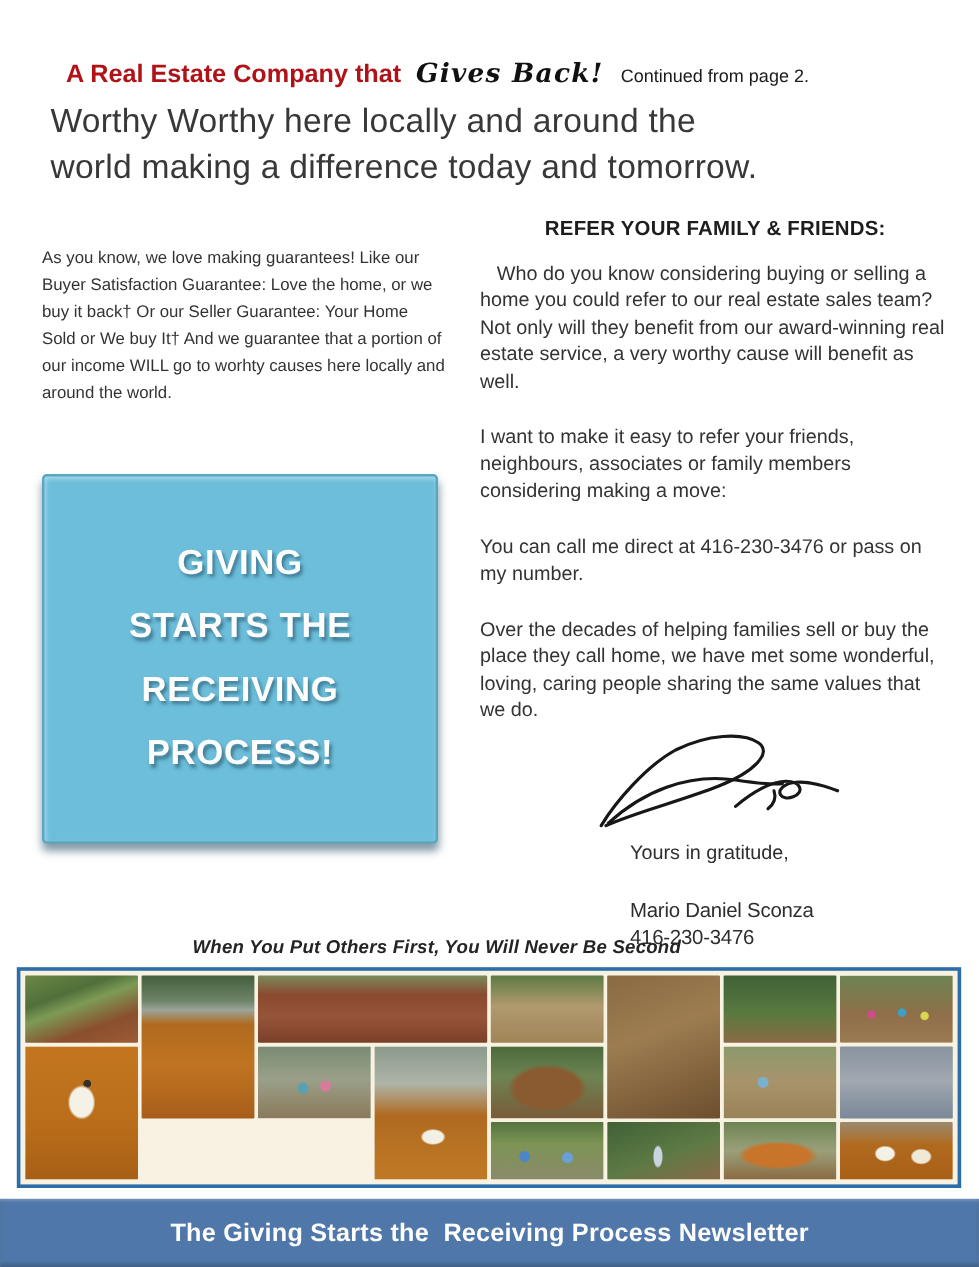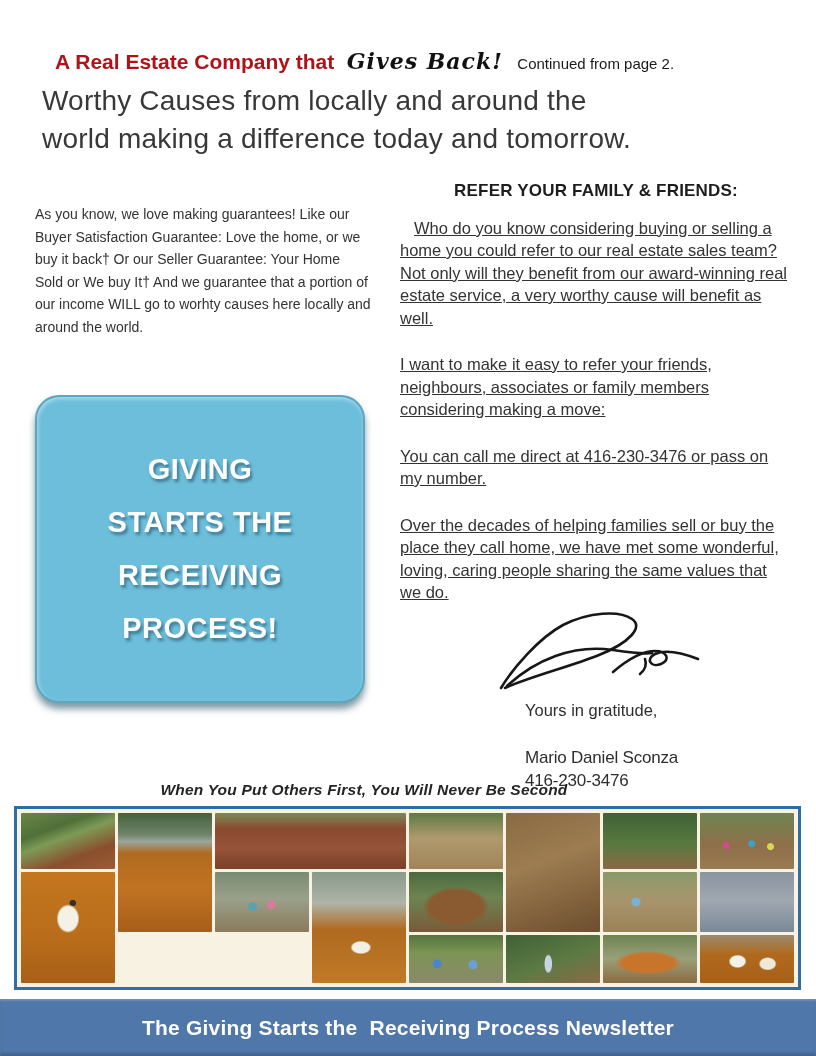--- a/index.html
+++ b/index.html
@@ -11,26 +11,26 @@
   .hdr{position:absolute;top:48px;left:55px;width:720px;white-space:nowrap;}
   .hdr .red{color:#b01217;font-weight:bold;font-size:21px;}
   .hdr .script{font-family:"DejaVu Serif",serif;font-style:italic;font-weight:600;font-size:22px;color:#111;margin-left:8px;letter-spacing:1px;}
   .hdr .cont{font-weight:normal;font-size:15px;color:#1a1a1a;margin-left:10px;}
   
   .title{position:absolute;top:82px;left:42px;width:740px;font-size:28px;line-height:38px;color:#383838;font-weight:400;letter-spacing:.2px;}
   
   .col-left{position:absolute;top:203px;left:35px;width:336px;font-size:14px;line-height:22.5px;color:#333;}
   .col-right{position:absolute;top:180px;left:400px;width:392px;font-size:16.5px;line-height:22.5px;color:#333;}
   .refer-head{font-weight:bold;font-size:17px;color:#1d1d1d;text-align:center;margin:0 0 14px 0;letter-spacing:.2px;}
-  .col-right p{margin:0 0 24px 0;text-decoration:underline;}
+  .col-right p{margin:0 0 24px 0;}
   .col-right p.indent{text-indent:14px;}
   
   .gbox{
     position:absolute;top:395px;left:35px;width:330px;height:308px;background:#6cbedb;
-    border-radius:24px;border:2px solid rgba(70,140,165,.45);box-sizing:border-box;
+    border-radius:4px;border:2px solid rgba(70,140,165,.45);box-sizing:border-box;
     box-shadow:0 6px 7px rgba(25,70,90,.55), inset 1px 2px 4px rgba(255,255,255,.45);
     display:flex;flex-direction:column;align-items:center;justify-content:center;
   }
   .gbox .gl{
     color:#fdfdfd;font-weight:bold;font-size:29px;line-height:53px;letter-spacing:.5px;
     text-shadow:2px 3px 3px rgba(40,85,105,.65);
   }
   
   .sigwrap{margin:2px 0 0 95px;}
   .closing{margin:2px 0 0 125px;font-size:16.5px;color:#2e2e2e;}
@@ -105,21 +105,21 @@
 
 <div id="page">
 
   <div class="hdr">
     <span class="red">A Real Estate Company that</span>
     <span class="script">Gives Back!</span>
     <span class="cont">Continued from page 2.</span>
   </div>
 
   <div class="title">
-    <div>Worthy Causes from locally and around the</div>
+    <div>Worthy Worthy here locally and around the</div>
     <div>world making a difference today and tomorrow.</div>
   </div>
 
   <div class="col-left">
     <p style="margin:0">As you know, we love making guarantees! Like our Buyer Satisfaction Guarantee: Love the home, or we buy it back† Or our Seller Guarantee: Your Home Sold or We buy It† And we guarantee that a portion of our income WILL go to worhty causes here locally and around the world.</p>
   </div>
 
   <div class="gbox">
     <span class="gl">GIVING</span>
     <span class="gl">STARTS THE</span>

